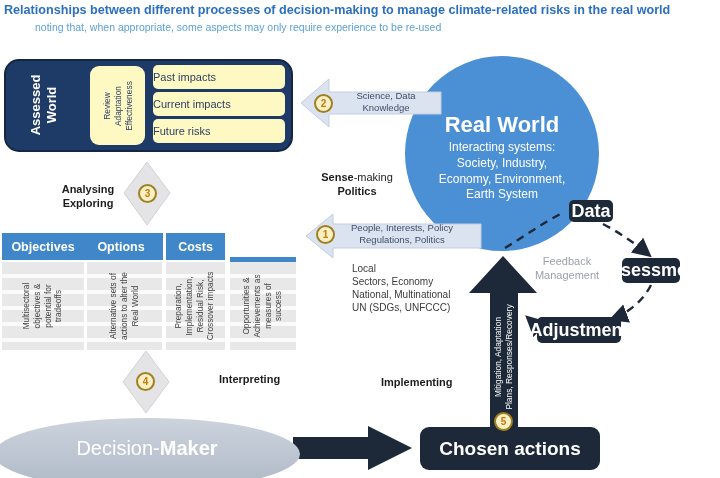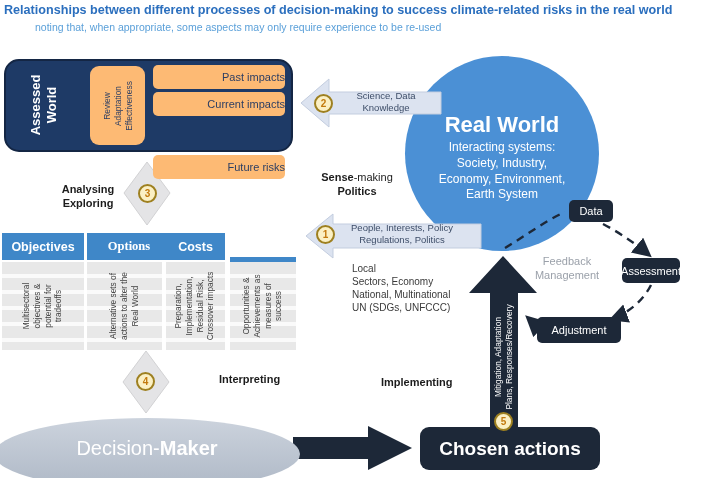--- a/index.html
+++ b/index.html
@@ -19,42 +19,42 @@
   .lbl{font-size:11px;font-weight:bold;color:#1c1c1c;line-height:1.25;}
   .flowtxt{font-size:9.5px;color:#3d4d68;line-height:1.3;}
   .badge{
     position:absolute;width:19px;height:19px;border-radius:50%;
     background:#fbf0c4;border:2px solid #9e8020;box-sizing:border-box;
     color:#c2790d;font-size:10px;font-weight:bold;
     display:flex;align-items:center;justify-content:center;
   }
   .darkbox{
     position:absolute;background:#1d2838;border-radius:5px;color:#fff;
-    display:flex;align-items:center;justify-content:center;font-size:11px;
+    display:flex;align-items:center;justify-content:center;font-size:18px;font-weight:bold;
   }
   .lightbox{
-    position:absolute;background:#fdba74;border-radius:5px;color:#2c3e63;
-    display:flex;align-items:center;justify-content:flex-end;font-size:11px;
+    position:absolute;background:#fef9c3;border-radius:5px;color:#2c3e63;
+    display:flex;align-items:center;justify-content:flex-start;font-size:11px;
   }
   .thead{
     position:absolute;top:233px;height:27px;background:#3f87c8;color:#fff;
     font-size:12.5px;font-weight:bold;display:flex;align-items:center;justify-content:center;
   }
   .tbody{
     position:absolute;top:262px;height:88px;
     background:repeating-linear-gradient(180deg,#e8e8e8 0 12px,#fafafa 12px 16px);
   }
   .tcell{font-size:8.3px;color:#3f3f3f;line-height:1.3;}
 </style>
 </head>
 <body>
 
 <div id="stage">
 
-  <div class="abs title" style="left:4px;top:3px;">Relationships between different processes of decision-making to success climate-related risks in the real world</div>
+  <div class="abs title" style="left:4px;top:3px;">Relationships between different processes of decision-making to manage climate-related risks in the real world</div>
   <div class="abs subtitle" style="left:4px;top:21px;">noting that, when appropriate, some aspects may only require experience to be re-used</div>
 
   <div class="abs" style="left:405px;top:56px;width:194px;height:195px;border-radius:50%;background:#4b90d5;display:flex;flex-direction:column;align-items:center;justify-content:center;padding-top:8px;box-sizing:border-box;">
     <div style="color:#fff;font-size:22px;font-weight:bold;">Real World</div>
     <div class="pre ctr" style="color:#fff;font-size:12px;line-height:1.3;margin-top:2px;">Interacting systems:
 Society, Industry,
 Economy, Environment,
 Earth System</div>
   </div>
 
@@ -91,26 +91,26 @@
     <div class="rot" style="left:50%;top:50%;font-size:8.4px;line-height:1.3;width:76px;color:#2c3e63;">Review
 Adaptation
 Effectiveness</div>
   </div>
   <div class="lightbox" style="left:153px;top:65px;width:132px;height:24px;">
     <span>Past impacts</span>
   </div>
   <div class="lightbox" style="left:153px;top:92px;width:132px;height:24px;">
     <span>Current impacts</span>
   </div>
-  <div class="lightbox" style="left:153px;top:119px;width:132px;height:24px;margin-top:36px;">
+  <div class="lightbox" style="left:153px;top:119px;width:132px;height:24px;">
     <span>Future risks</span>
   </div>
 
   <div class="thead" style="left:2px;width:82px;">Objectives</div>
-  <div class="thead" style="left:87px;width:84px;font-family:Liberation Serif, serif;">Options</div>
+  <div class="thead" style="left:79px;width:84px;">Options</div>
   <div class="thead" style="left:166px;width:59px;">Costs</div>
   <div class="thead" style="left:230px;width:66px;margin-top:24px;">Benefits</div>
 
   <div class="tbody" style="left:2px;width:82px;">
     <div class="rot tcell" style="left:41px;top:44px;width:86px;">Multisectoral
 objectives &amp;
 potential for
 tradeoffs</div>
   </div>
   <div class="tbody" style="left:87px;width:75px;">

